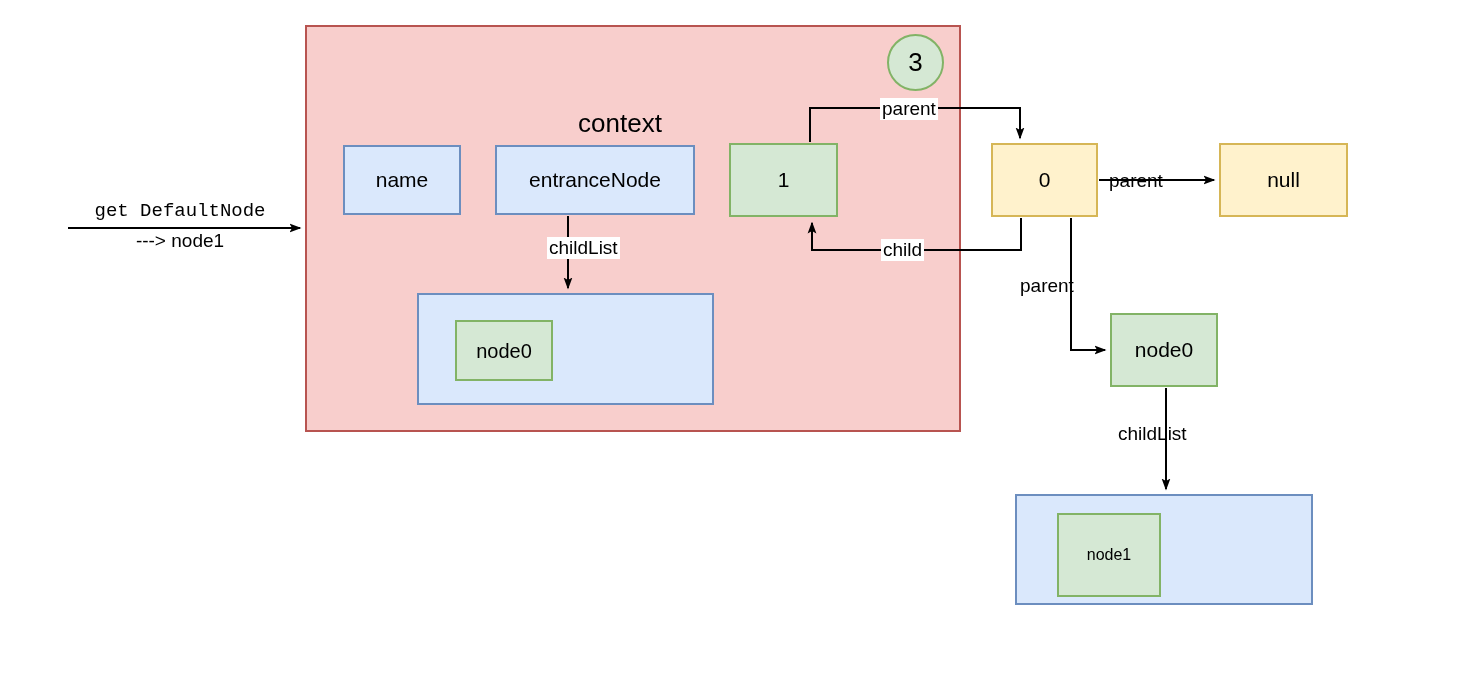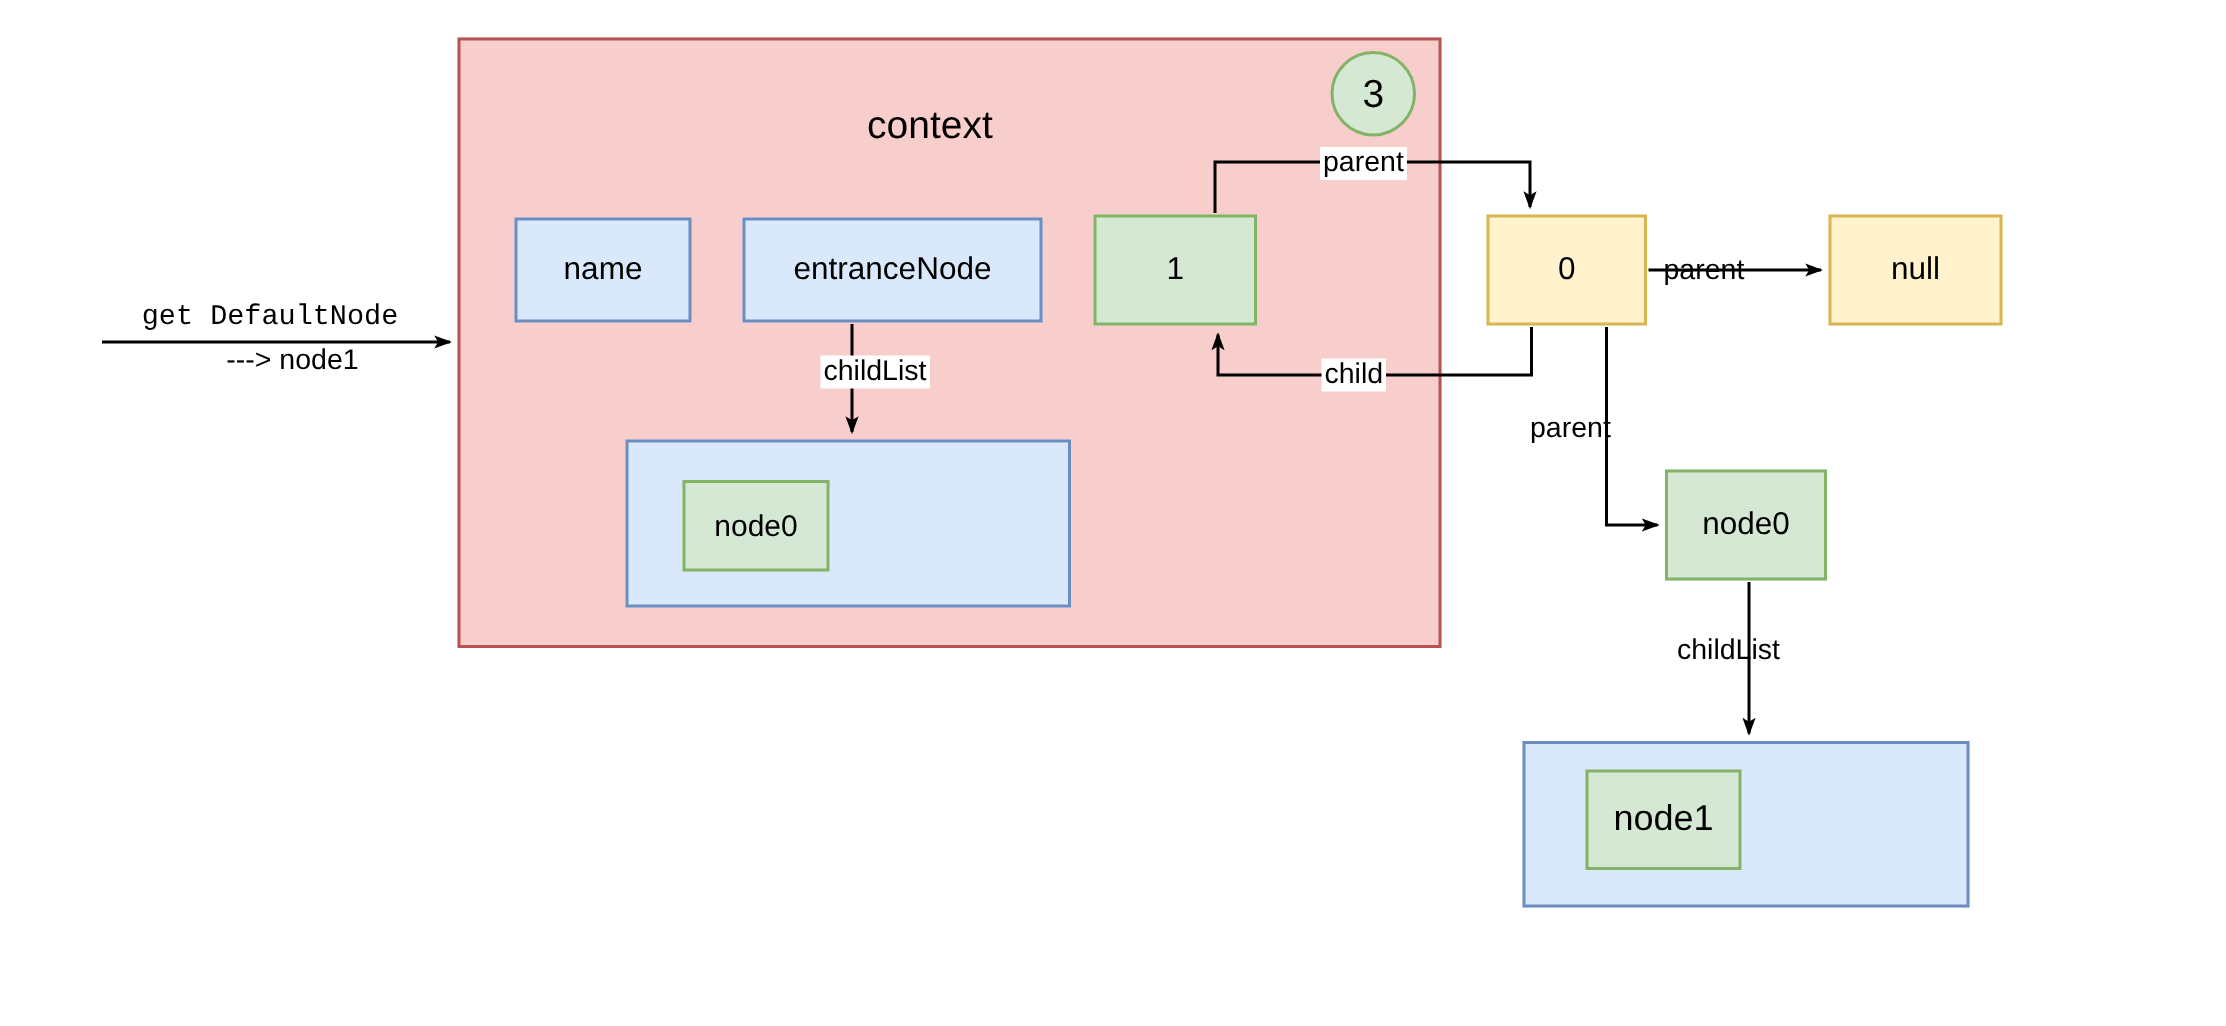--- a/index.html
+++ b/index.html
@@ -45,20 +45,21 @@
     border: 2px solid #d6b656;
   }
   .circle-badge {
     border-radius: 50%;
   }
   .ctx-title {
     position: absolute;
     font-size: 26px;
     color: #000;
     text-align: center;
+    margin-top: 40px;
   }
   .edge-label {
     position: absolute;
     font-size: 19px;
     color: #000;
     background: #ffffff;
     padding: 0 2px;
     white-space: nowrap;
     line-height: 1.15;
     text-align: center;
@@ -95,26 +96,26 @@
 
   <div class="node blue-box" style="left:343px; top:145px; width:118px; height:70px;">name</div>
 
   <div class="node green-box" style="left:729px; top:143px; width:109px; height:74px;">1</div>
 
   <div class="node blue-box" style="left:417px; top:293px; width:297px; height:112px;"></div>
   <div class="node green-box" style="left:455px; top:320px; width:98px; height:61px; font-size:20px;">node0</div>
 
   <div class="node yellow-box-alt" style="left:991px; top:143px; width:107px; height:74px;">0</div>
 
-  <div class="node yellow-box-alt" style="left:1219px; top:143px; width:116px; height:74px;">null</div>
+  <div class="node yellow-box-alt" style="left:1219px; top:143px; width:129px; height:74px;">null</div>
 
   <div class="node green-box" style="left:1110px; top:313px; width:108px; height:74px;">node0</div>
 
   <div class="node blue-box" style="left:1015px; top:494px; width:298px; height:111px;"></div>
-  <div class="node green-box" style="left:1057px; top:513px; width:104px; height:67px; font-size:24px;">node1</div>
+  <div class="node green-box" style="left:1057px; top:513px; width:104px; height:84px; font-size:16px;">node1</div>
 
   <svg class="edges" viewBox="0 0 1484 684">
     <defs>
       <marker id="arrow" markerWidth="12" markerHeight="10" refX="10.5" refY="5" orient="auto" markerUnits="userSpaceOnUse">
         <path d="M0,0.6 L12,5 L0,9.4 L2.6,5 Z" fill="#000000"></path>
       </marker>
     </defs>
 
     <path d="M68,228 L300,228" stroke="#000" stroke-width="2" fill="none" marker-end="url(#arrow)"></path>
 
@@ -125,21 +126,21 @@
     <path d="M1021,218 L1021,250 L812,250 L812,223" stroke="#000" stroke-width="2" fill="none" marker-end="url(#arrow)"></path>
 
     <path d="M1099,180 L1214,180" stroke="#000" stroke-width="2" fill="none" marker-end="url(#arrow)"></path>
 
     <path d="M1071,218 L1071,350 L1105,350" stroke="#000" stroke-width="2" fill="none" marker-end="url(#arrow)"></path>
 
     <path d="M1166,388 L1166,489" stroke="#000" stroke-width="2" fill="none" marker-end="url(#arrow)"></path>
   </svg>
 
   <div class="plain-label" style="left:80px; top:200px; width:200px;font-family:Liberation Mono, monospace;">get DefaultNode</div>
-  <div class="plain-label" style="left:95px; top:230px; width:200px;">---&gt; node1</div>
+  <div class="plain-label" style="left:80px; top:230px; width:200px;">---&gt; node1</div>
 
   <div class="edge-label" style="left:547px; top:237px;">childList</div>
 
   <div class="edge-label" style="left:880px; top:98px;">parent</div>
 
   <div class="edge-label" style="left:881px; top:239px;">child</div>
 
   <div class="plain-label" style="left:1109px; top:170px;">parent</div>
 
   <div class="plain-label" style="left:1020px; top:275px;">parent</div>

